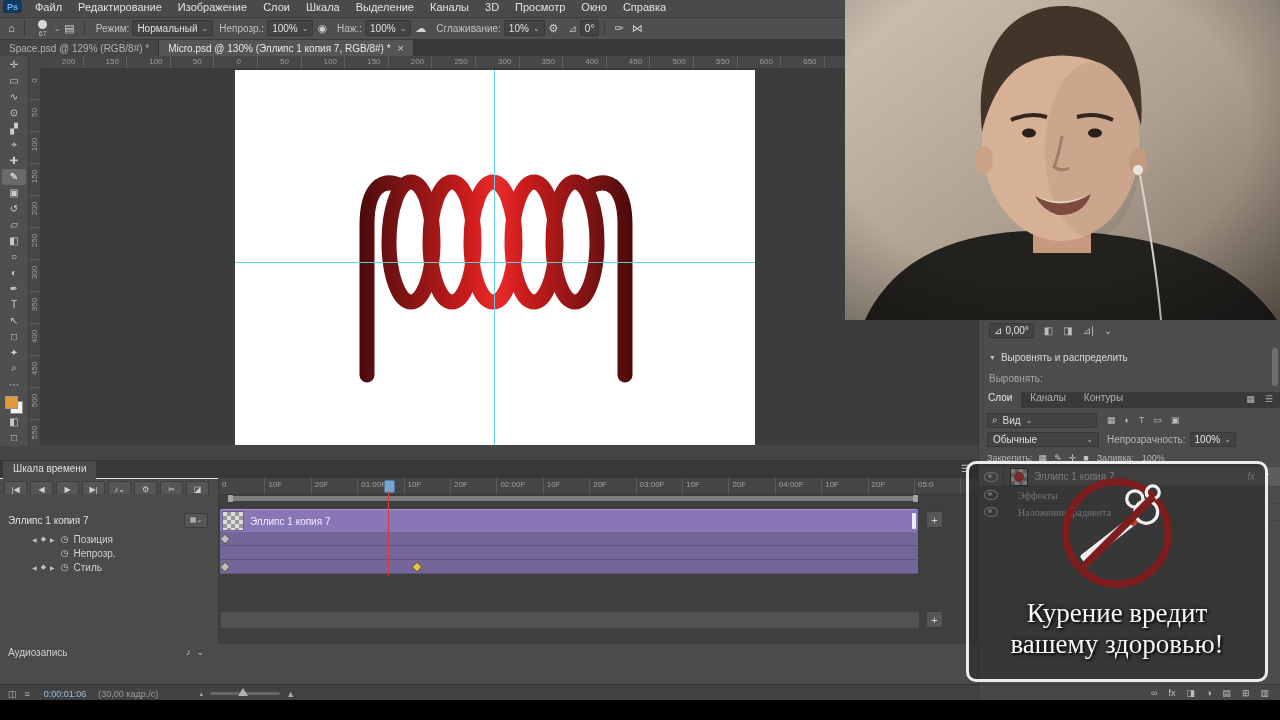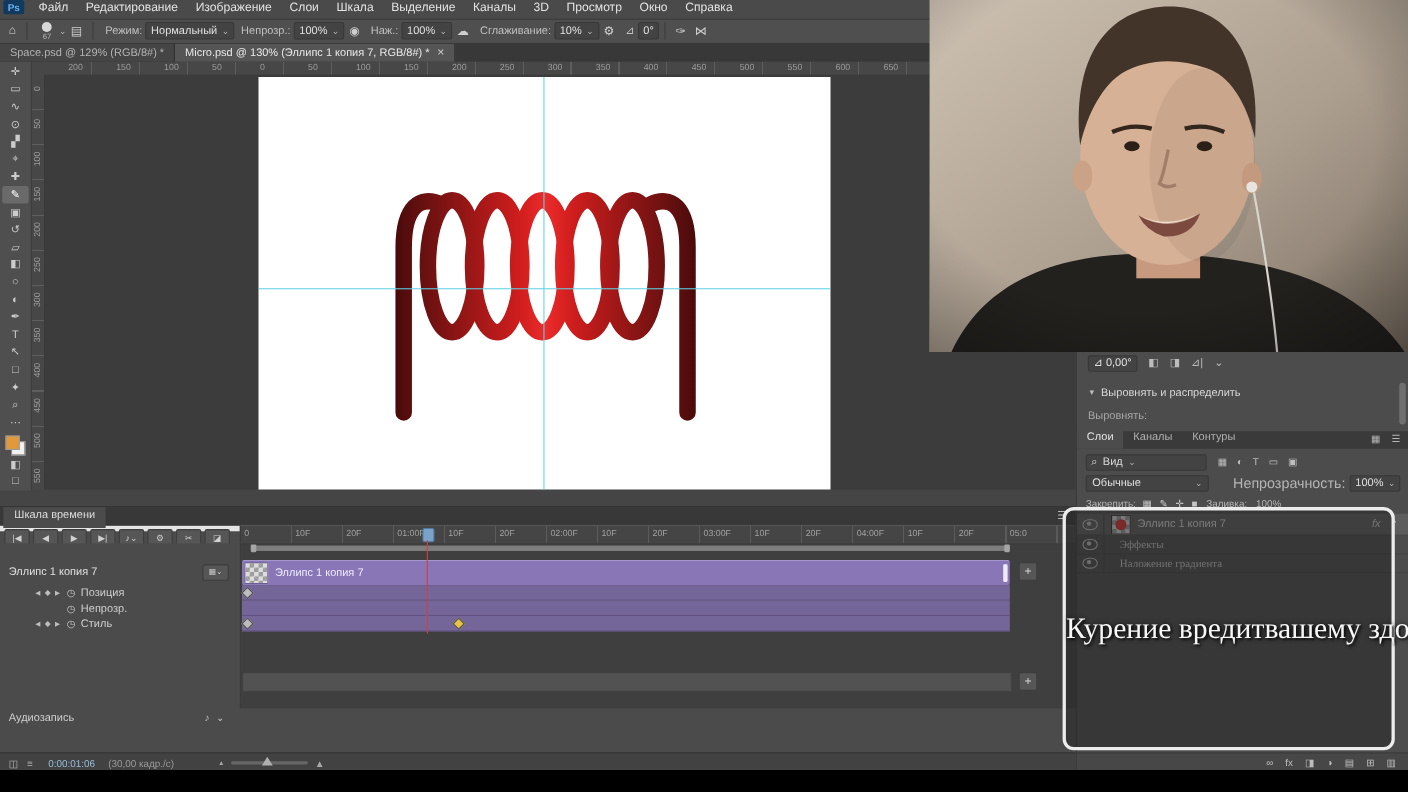--- a/index.html
+++ b/index.html
@@ -64,21 +64,21 @@
   
   #statusbar{position:absolute;left:0;top:445px;width:978px;height:15px;background:#4a4a4a;
              border-top:1px solid #3a3a3a;display:flex;align-items:center;font-size:9px;z-index:3;color:#c5c5c5;}
   #statusbar .zoomv{margin:0 10px 0 8px;}
   #statusbar .docv{color:#b5b5b5;}
   #statusbar .chev{margin-left:10px;}
 
   
   #timeline{position:absolute;left:0;top:460px;width:978px;height:240px;background:#4b4b4b;
             border-top:1px solid #353535;z-index:3;font-size:10px;}
-  #tl-tabs{position:absolute;left:0;top:0;width:100%;height:17px;background:#383838;border-bottom:5px solid #e5e5e5;}
+  #tl-tabs{position:absolute;left:0;top:0;width:100%;height:17px;background:#383838;border-bottom:1px solid #e5e5e5;}
   #tl-tab{position:absolute;left:3px;top:0;height:17px;background:#4b4b4b;padding:2px 10px 0 10px;color:#dedede;}
   #tl-menu{position:absolute;right:8px;top:2px;color:#bbbbbb;font-size:10px;}
   #tl-controls{position:absolute;left:4px;top:20px;display:flex;gap:3px;}
   .tbtn{min-width:17px;height:15px;background:#565656;border:1px solid #3e3e3e;border-radius:2px;color:#d0d0d0;
         font-size:8px;display:flex;align-items:center;justify-content:center;padding:0 2px;}
   #tl-ruler{position:absolute;left:218px;top:17px;width:760px;height:16px;background:#454545;
             border-bottom:1px solid #3a3a3a;border-left:1px solid #3a3a3a;overflow:hidden;
             background-image:repeating-linear-gradient(90deg,transparent 0 45.4px,#5b5b5b 45.4px 46.4px);}
   .tlabel{position:absolute;top:2px;font-size:8px;color:#a2a2a2;}
   #tl-workarea{position:absolute;left:228px;top:35px;width:690px;height:5px;background:#7d7d7d;border-radius:2px;}
@@ -143,21 +143,21 @@
   .rp-tab{padding:2px 9px;color:#b0b0b0;height:14px;}
   .rp-tab.active{background:#4c4c4c;color:#e5e5e5;}
   #rp-tabs .tabicons{position:absolute;right:8px;top:2px;display:flex;gap:10px;color:#b5b5b5;font-size:9px;}
   #rp-filter{top:92px;height:16px;}
   #rp-filter .fbox{background:#434343;border:1px solid #383838;border-radius:2px;height:13px;display:flex;
                    align-items:center;gap:5px;margin-left:8px;padding:0 4px;width:100px;color:#dadada;}
   #rp-filter .ficons{display:flex;gap:9px;margin-left:10px;color:#bdbdbd;font-size:9px;}
   #rp-blend{top:111px;height:17px;}
   #rp-blend .bbox{background:#434343;border:1px solid #383838;border-radius:2px;height:13px;display:flex;
                   align-items:center;gap:14px;margin-left:8px;padding:0 5px;width:100px;color:#e0e0e0;justify-content:space-between;}
-  #rp-blend .olab{color:#b5b5b5;margin-left:22px;font-size:13px;}
+  #rp-blend .olab{color:#b5b5b5;margin-left:8px;font-size:10px;}
   #rp-blend .obox{background:#434343;border:1px solid #383838;border-radius:2px;height:13px;display:flex;
                   align-items:center;gap:4px;padding:0 4px;color:#e0e0e0;margin-left:4px;}
   #rp-lock{top:130px;height:15px;color:#b5b5b5;font-size:9px;}
   #rp-lock .llab{margin-left:8px;}
   #rp-lock .licons{display:flex;gap:7px;margin-left:6px;color:#c5c5c5;}
   #layers-list{position:absolute;left:0;top:147px;width:302px;}
   .layer-row{position:relative;width:302px;height:19px;display:flex;align-items:center;border-bottom:1px solid #444444;}
   .layer-row.sub{height:16px;font-family:Liberation Serif, serif;}
   .layer-row.selected{background:#5d5d5d;}
   .eye-wrap{width:24px;display:flex;justify-content:center;border-right:1px solid #444444;align-self:stretch;align-items:center;}
@@ -181,21 +181,21 @@
   #rp-footer{position:absolute;left:0;top:364px;width:302px;height:16px;background:#474747;border-top:1px solid #3a3a3a;
              display:flex;align-items:center;justify-content:flex-end;gap:11px;padding-right:12px;box-sizing:border-box;}
   #rp-footer .ficon{color:#bdbdbd;font-size:9px;}
 
   
   #webcam{position:absolute;left:845px;top:0;width:435px;height:320px;z-index:40;overflow:hidden;background:#9b8f82;}
 
   
   #smoke-overlay{position:absolute;left:966px;top:461px;width:302px;height:221px;z-index:50;box-sizing:border-box;
                  border:3px solid #ececec;border-radius:10px;background:rgba(38,38,38,0.55);
-                 display:flex;flex-direction:row;align-items:center;}
+                 display:flex;flex-direction:column;align-items:center;}
   #smoke-overlay svg{margin-top:4px;}
   .warn-line{font-family:"Liberation Serif",serif;font-size:27px;color:#f7f7f7;line-height:31px;
              text-shadow:0 0 5px rgba(0,0,0,.85),2px 2px 2px rgba(0,0,0,.6);white-space:nowrap;}
 
   #blackbar{position:absolute;left:0;top:700px;width:1280px;height:20px;background:#000000;z-index:60;}
 </style>
 </head>
 <body>
 
 <div id="app">

